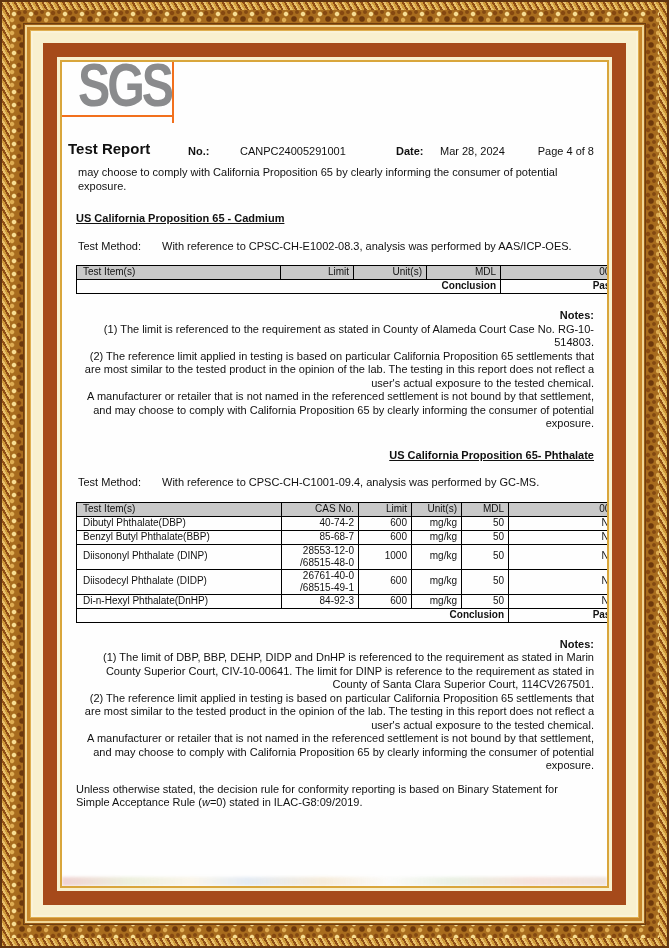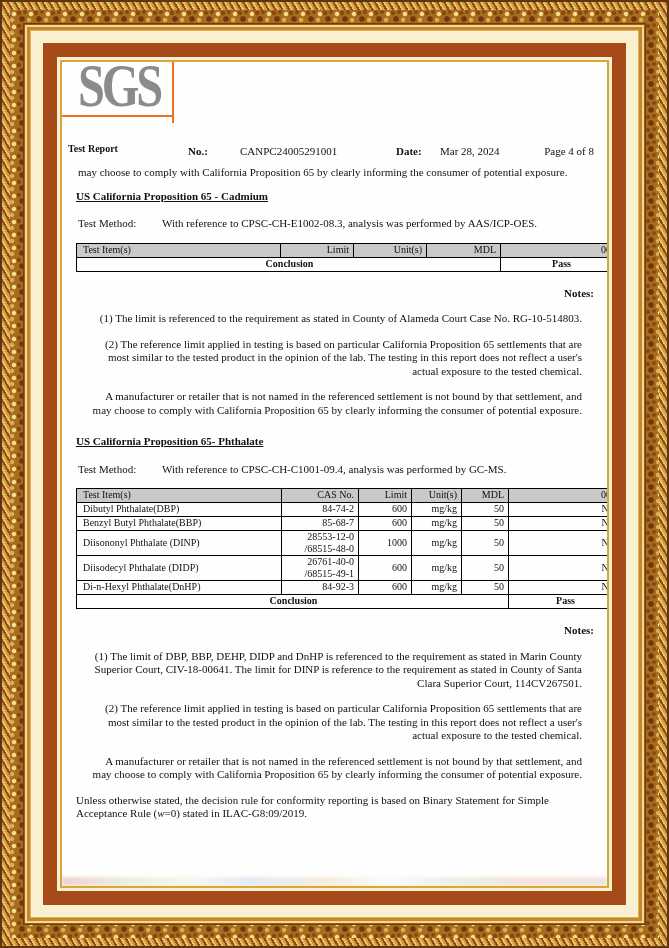--- a/index.html
+++ b/index.html
@@ -17,65 +17,65 @@
       radial-gradient(circle at 12px 9px, rgba(104,52,10,.95) 2.2px, rgba(0,0,0,0) 3.4px),
       radial-gradient(circle at 9px 3px, rgba(128,66,14,.85) 1.6px, rgba(0,0,0,0) 2.8px),
       radial-gradient(circle at 2px 10px, rgba(232,184,92,.85) 1.6px, rgba(0,0,0,0) 2.8px),
       radial-gradient(circle at 15px 2px, rgba(116,58,12,.7) 1.4px, rgba(0,0,0,0) 2.4px);
     background-size:17px 13px;}
   .f-dark{padding:1px;background:#6e3d10;}
   .f-ridge{padding:7px;background:#dfaf50;
     box-shadow:inset 0 0 0 1px #9a5c16, inset 0 0 0 3px #f2d898, inset 0 0 0 6px #c8862a;}
   .f-pale{padding:2px;background:#faf3d8;}
   .f-mat{padding:10px;background:#f8f0cf;}
-  .f-red{padding:14px;background:#a64a1a;font-family:Liberation Serif, serif;}
+  .f-red{padding:14px;background:#a64a1a;}
   .f-cream2{padding:3px;background:#f8f0cf;}
   .f-gold{padding:2px;background:#d9a63c;}
 
   
   .doc{background:#fefefe;position:relative;overflow:hidden;
        padding:0 13px 0 14px;color:#111;font-size:11px;line-height:13.5px;}
   .logo-zone{position:relative;height:70px;margin-top:5px;}
   .sgs-text{position:absolute;left:2px;top:-13px;font-weight:bold;font-size:62px;
     line-height:62px;letter-spacing:-4px;color:var(--sgs-gray,#8a8b8d);
     transform:scaleX(.78);transform-origin:left top;}
   .sgs-hline{position:absolute;left:-14px;top:48px;width:111px;height:2px;
     background:var(--sgs-orange,#f2701d);}
   .sgs-vline{position:absolute;left:96px;top:-6px;width:2px;height:62px;
     background:var(--sgs-orange,#f2701d);}
 
   .report-header{position:relative;height:19px;margin-top:5px;}
-  .rh-title{position:absolute;left:-8px;top:0;font-size:10px;font-weight:bold;}
+  .rh-title{position:absolute;left:-8px;top:0;font-size:15px;font-weight:bold;}
   .rh-no-label{position:absolute;left:112px;top:3px;font-weight:bold;}
   .rh-no-value{position:absolute;left:164px;top:3px;}
   .rh-date-label{position:absolute;left:320px;top:3px;font-weight:bold;}
   .rh-date-value{position:absolute;left:364px;top:3px;}
   .rh-page{position:absolute;right:0;top:3px;}
 
   .intro{margin:5px 0 0 2px;max-width:514px;}
-  .sec-heading{margin:10px 0 0 0;font-weight:bold;text-decoration:underline;}
+  .sec-heading{margin:19px 0 0 0;font-weight:bold;text-decoration:underline;}
   .test-method{margin:14px 0 0 2px;}
   .tm-label{display:inline-block;width:84px;}
 
   table.results{border-collapse:collapse;table-layout:fixed;width:544px;
     font-size:10px;margin-top:12px;}
   table.results td,table.results th{border:1px solid #000;padding:0 4px;
     height:13px;line-height:12.5px;text-align:right;font-weight:normal;
     overflow:hidden;}
   table.results th{background:var(--table-header-bg,#c9c9c9);}
   table.results .c-left{text-align:left;padding-left:6px;}
   table.results .c-cas{white-space:pre-line;line-height:12px;}
-  table.results .c-concl{font-weight:bold;text-align:center;padding-left:6px;}
+  table.results .c-concl{font-weight:bold;text-align:right;padding-left:6px;}
 
   .notes-block{margin-top:15px;text-align:right;}
   .notes-label{font-weight:bold;}
-  .note-p{margin:12px;}
+  .note-p{margin:0;}
   .decision{margin-top:10px;max-width:538px;}
   .decision .it{font-style:italic;}
-  .gap-lg{margin-top:18px;}
+  .gap-lg{margin-top:18px;text-align:right;}
 
   .bottom-blur{position:absolute;left:0;right:0;bottom:0;height:9px;opacity:.55;
     background:linear-gradient(90deg,
       rgba(216,140,140,.7) 0%, rgba(196,206,146,.55) 12%, rgba(236,216,170,.4) 24%,
       rgba(150,180,215,.45) 34%, rgba(230,200,150,.6) 48%, rgba(235,235,225,.3) 60%,
       rgba(180,205,160,.5) 72%, rgba(230,170,150,.6) 86%, rgba(200,160,140,.5) 100%);
     filter:blur(1.5px);}
 </style>
 </head>
 <body>
@@ -163,21 +163,21 @@
                             <tr>
                 <th class="c-left">Test Item(s)</th>
                 <th>CAS No.</th>
                 <th>Limit</th>
                 <th>Unit(s)</th>
                 <th>MDL</th>
                 <th>001</th>
               </tr>
               <tr>
                 <td class="c-left">Dibutyl Phthalate(DBP)</td>
-                <td>84-74-2</td>
+                <td>40-74-2</td>
                 <td>600</td>
                 <td>mg/kg</td>
                 <td>50</td>
                 <td>ND</td>
               </tr>
               <tr>
                 <td class="c-left">Benzyl Butyl Phthalate(BBP)</td>
                 <td>85-68-7</td>
                 <td>600</td>
                 <td>mg/kg</td>
@@ -212,21 +212,21 @@
               </tr>
               <tr>
                 <td class="c-concl" colspan="5">Conclusion</td>
                 <td class="c-concl">Pass</td>
               </tr>
             </tbody>
                         </table>
 
             <div class="notes-block">
               <div class="notes-label">Notes:</div>
-              <p class="note-p">(1) The limit of DBP, BBP, DEHP, DIDP and DnHP is referenced to the requirement as stated in Marin County Superior Court, CIV-18-00641. The limit for DINP is reference to the requirement as stated in County of Santa Clara Superior Court, 114CV267501.</p>
+              <p class="note-p">(1) The limit of DBP, BBP, DEHP, DIDP and DnHP is referenced to the requirement as stated in Marin County Superior Court, CIV-10-00641. The limit for DINP is reference to the requirement as stated in County of Santa Clara Superior Court, 114CV267501.</p>
               <p class="note-p">(2) The reference limit applied in testing is based on particular California Proposition 65 settlements that are most similar to the tested product in the opinion of the lab. The testing in this report does not reflect a user's actual exposure to the tested chemical.</p>
               <p class="note-p">A manufacturer or retailer that is not named in the referenced settlement is not bound by that settlement, and may choose to comply with California Proposition 65 by clearly informing the consumer of potential exposure.</p>
             </div>
 
             <p class="decision"><span>Unless otherwise stated, the decision rule for conformity reporting is based on Binary Statement for Simple Acceptance Rule (</span><span class="it">w</span><span>=0) stated in ILAC-G8:09/2019.</span></p>
 
             <div class="bottom-blur"></div>
           </div>
 
          </div>

